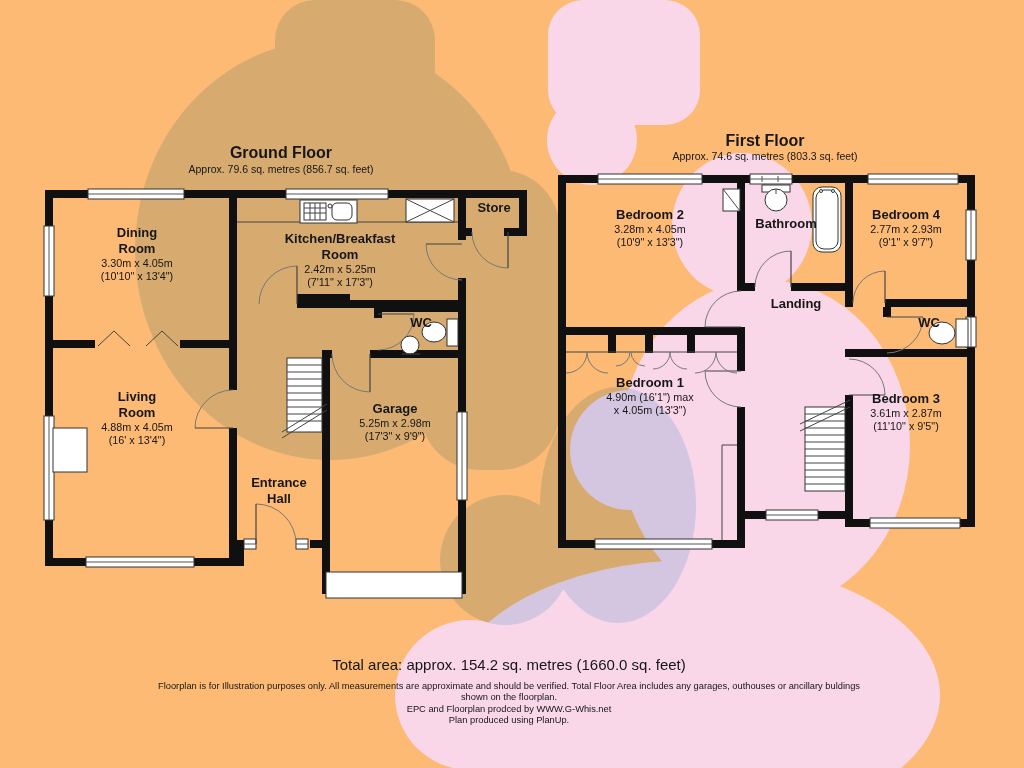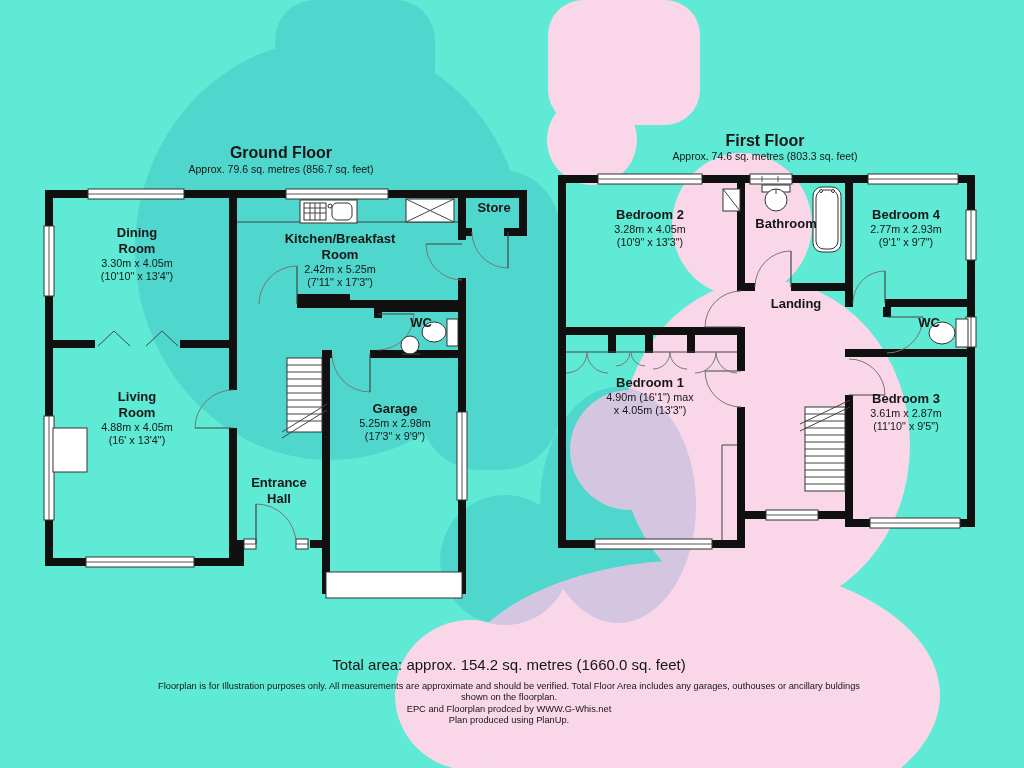--- a/index.html
+++ b/index.html
@@ -1,16 +1,16 @@
 <!DOCTYPE html>
 <html><head>
 <meta charset="utf-8">
 <style>
   html,body{margin:0;padding:0;background:#fff;}
-  #stage{position:relative;width:1024px;height:768px;background:#5eead4;overflow:hidden;
+  #stage{position:relative;width:1024px;height:768px;background:#fdba74;overflow:hidden;
          font-family:"Liberation Sans",sans-serif;}
   svg{display:block;}
   .w{fill:#101010;}
   .winr{fill:#ffffff;stroke:#333;stroke-width:1;}
   .winl{stroke:#555;stroke-width:1;}
   .arc{fill:none;stroke:#777;stroke-width:1;}
   .leaf{stroke:#444;stroke-width:1.2;}
   .thin{fill:#ffffff;stroke:#333;stroke-width:1;}
   .tline{fill:none;stroke:#444;stroke-width:1;}
   .blend{mix-blend-mode:multiply;}

